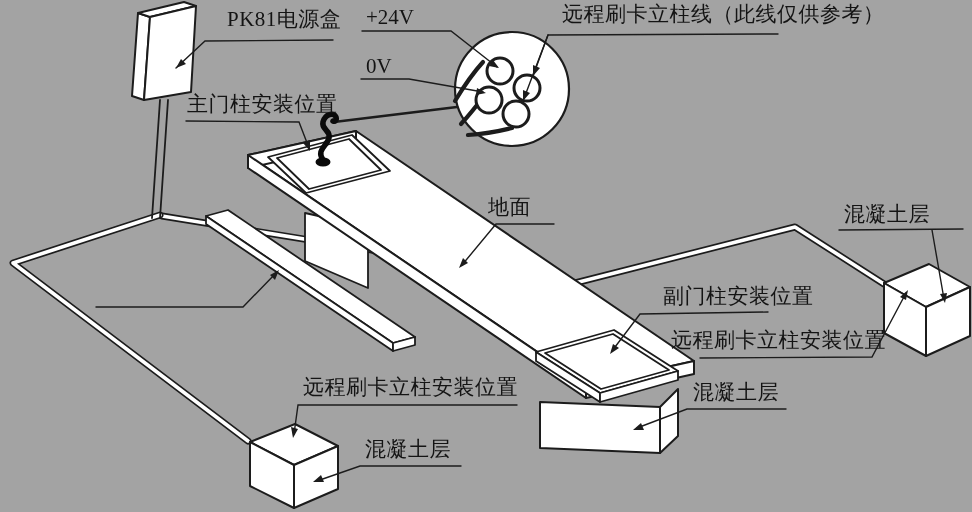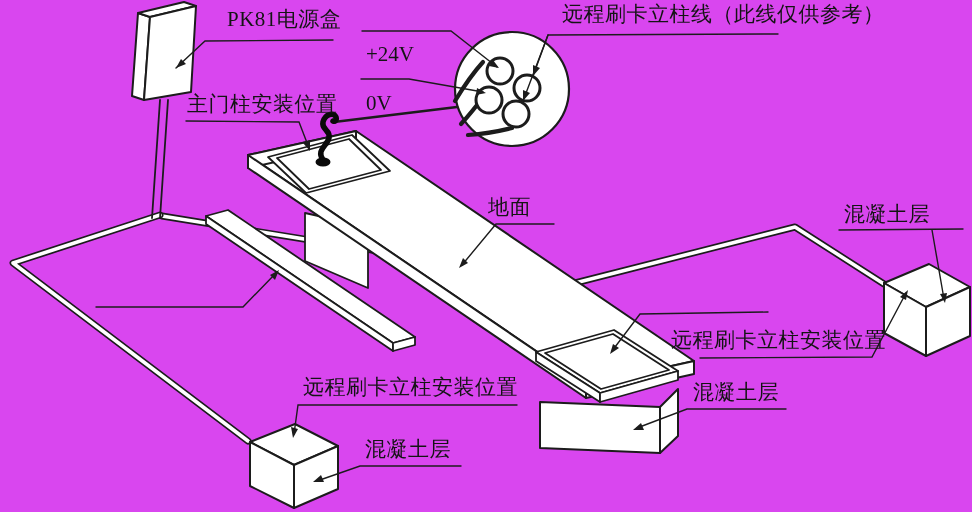--- a/index.html
+++ b/index.html
@@ -1,25 +1,25 @@
 <!DOCTYPE html>
 <html><head>
 <meta charset="utf-8">
 <style>
   html,body{margin:0;padding:0;background:#ffffff;}
   #stage{
-    position:relative;width:972px;height:512px;background:#d946ef;overflow:hidden;
+    position:relative;width:972px;height:512px;background:#a3a3a3;overflow:hidden;
     font-family:"Liberation Serif","DejaVu Serif",serif;
   }
   #stage svg{position:absolute;left:0;top:0;}
   .lbl{
     position:absolute;white-space:nowrap;color:#141414;font-size:21px;line-height:1;
     letter-spacing:0.5px;
   }
-  .latin{letter-spacing:0;margin-top:37px;}
+  .latin{letter-spacing:0;}
 </style>
 </head>
 <body>
 
 <div id="stage">
 <svg width="972" height="512" viewBox="0 0 972 512">
   <g stroke="#1c1c1c" fill="none" stroke-linecap="round">
 
     <g>
       <path d="M162,216 L575,283 L795,227 L884,284" stroke="#1c1c1c" stroke-width="7" stroke-linejoin="round"></path>
@@ -143,18 +143,19 @@
     </g>
   </g>
 </svg>
 
 <div class="lbl" style="left:227px;top:9px">PK81电源盒</div>
 <div class="lbl latin" style="left:366px;top:7px">+24V</div>
 <div class="lbl latin" style="left:366px;top:56px">0V</div>
 <div class="lbl" style="left:187px;top:94px">主门柱安装位置</div>
 <div class="lbl" style="left:562px;top:4px">远程刷卡立柱线（此线仅供参考）</div>
 <div class="lbl" style="left:488px;top:197px">地面</div>
+<div class="lbl" style="left:663px;top:286px">副门柱安装位置</div>
 <div class="lbl" style="left:671px;top:330px">远程刷卡立柱安装位置</div>
 <div class="lbl" style="left:844px;top:204px">混凝土层</div>
 <div class="lbl" style="left:693px;top:382px">混凝土层</div>
 <div class="lbl" style="left:303px;top:377px">远程刷卡立柱安装位置</div>
 <div class="lbl" style="left:365px;top:439px">混凝土层</div>
 </div>
 
 </body></html>

